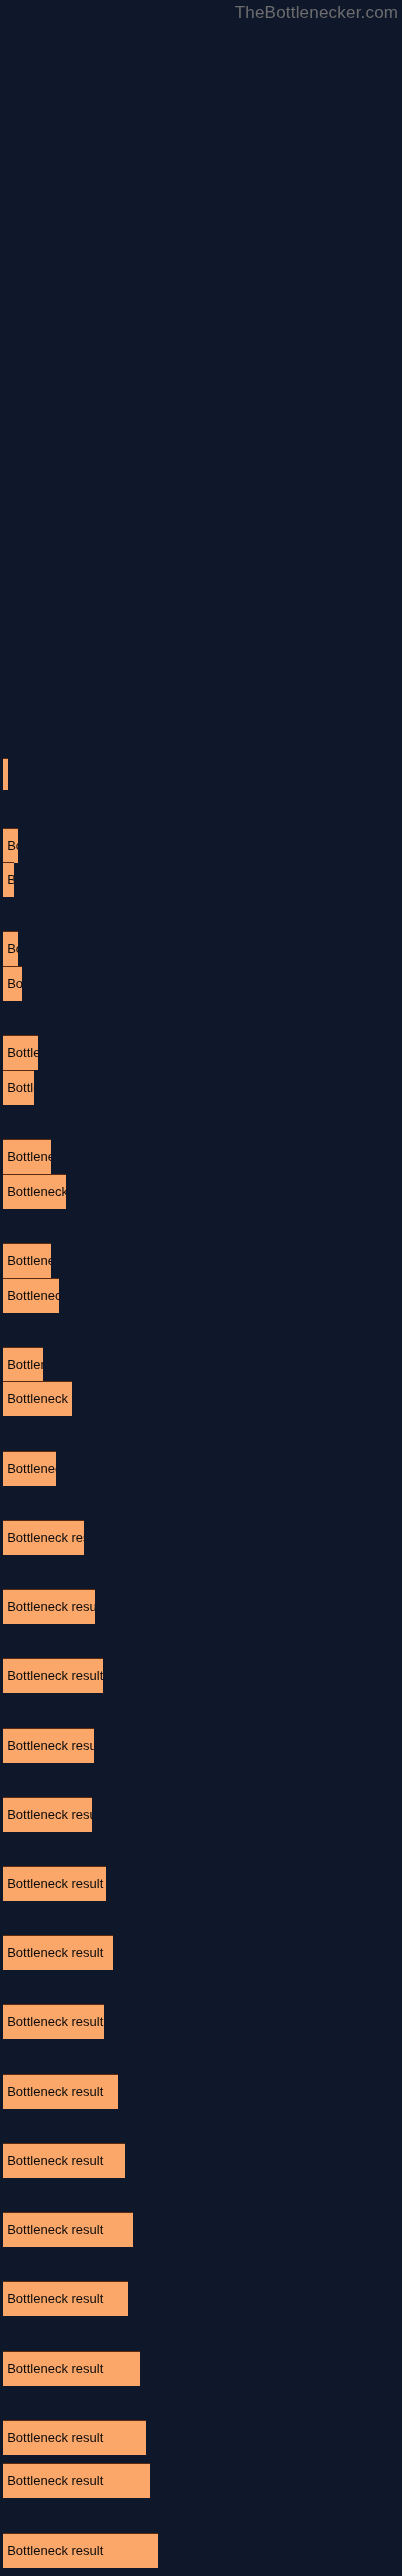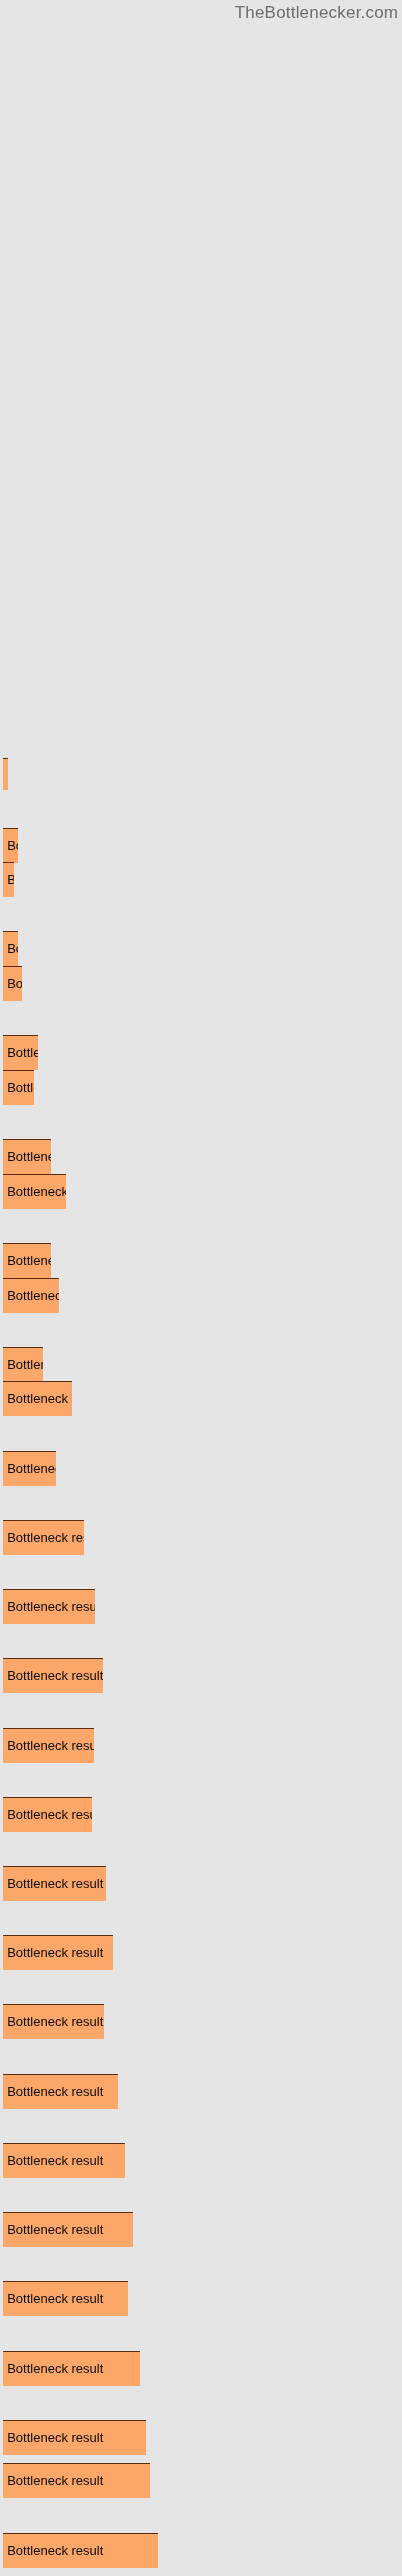--- a/index.html
+++ b/index.html
@@ -15,21 +15,21 @@
     overflow: hidden;
     font-family: "Liberation Sans", sans-serif;
   }
 
   #chart-root {
     position: absolute;
     left: 0;
     top: 0;
     width: 403px;
     height: 2576px;
-    background: #e5e5e5;
+    background: #0f172a;
   }
 
   
   #site-title {
     position: absolute;
     right: 4.8px;
     top: 1.6px;
     font-family: "Liberation Sans", sans-serif;
     font-size: 17px;
     line-height: 21px;

